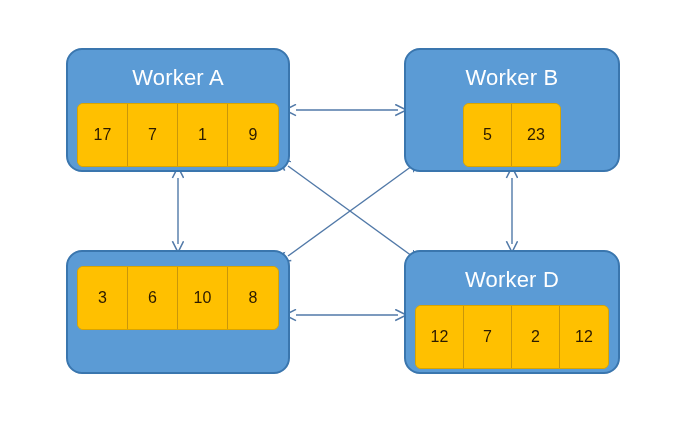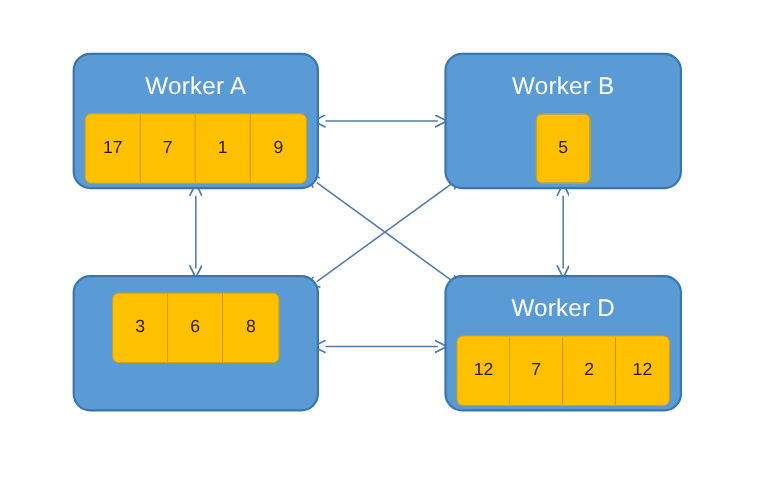--- a/index.html
+++ b/index.html
@@ -120,27 +120,29 @@
       <div class="array-cell">7</div>
       <div class="array-cell">1</div>
       <div class="array-cell">9</div>
     </div>
   </div>
 
   <div class="worker-node" id="node-b">
     <div class="worker-title">Worker B</div>
     <div class="array-strip">
       <div class="array-cell">5</div>
+      <div class="array-cell">23</div>
     </div>
   </div>
 
   <div class="worker-node" id="node-c">
     <div class="array-strip">
       <div class="array-cell">3</div>
       <div class="array-cell">6</div>
+      <div class="array-cell">10</div>
       <div class="array-cell">8</div>
     </div>
   </div>
 
   <div class="worker-node" id="node-d">
     <div class="worker-title">Worker D</div>
     <div class="array-strip">
       <div class="array-cell">12</div>
       <div class="array-cell">7</div>
       <div class="array-cell">2</div>

